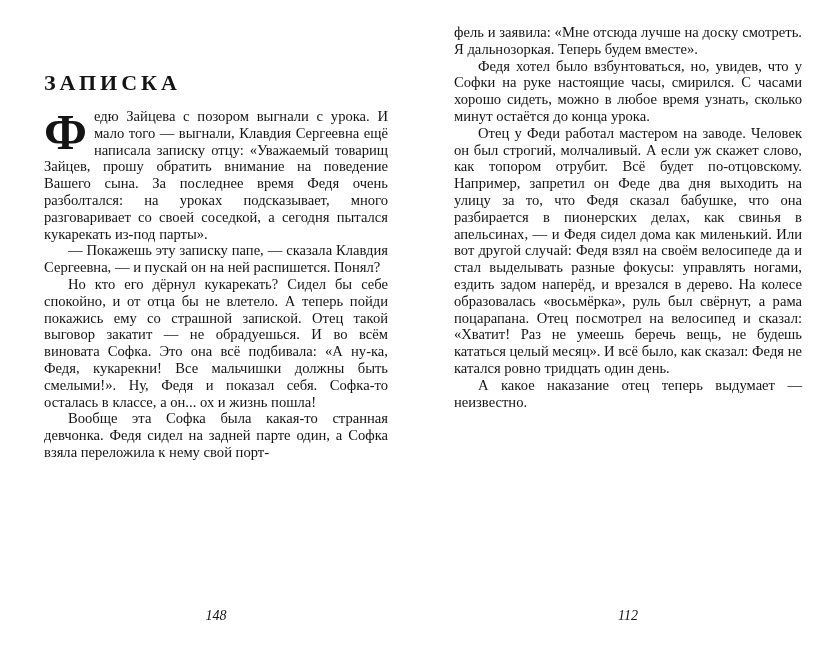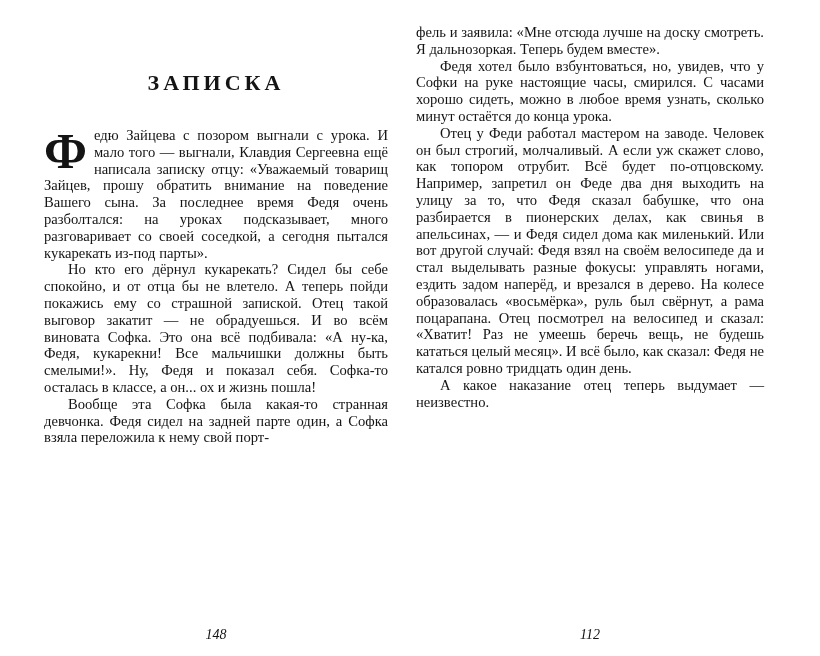--- a/index.html
+++ b/index.html
@@ -23,30 +23,29 @@
     box-sizing: border-box;
     display: flex;
     flex-direction: column;
   }
   .left-page {
     left: 44px;
     width: 344px;
     padding-top: 70px;
   }
   .right-page {
-    left: 416px;
+    left: 454px;
     width: 348px;
     padding-top: 24px;
   }
   .story-title {
     font-size: 22px;
     font-weight: bold;
     letter-spacing: 4px;
-    text-align: center;
-    margin: 0 0 31px 0;
+    margin: 0 0 12px 0;
   }
   .para {
     margin: 0;
     text-align: justify;
     font-size: 14.6px;
     line-height: 16.8px;
     hyphens: auto;
     -webkit-hyphens: auto;
   }
   .para.indent {
@@ -57,33 +56,34 @@
     font-size: 50px;
     line-height: 42px;
     font-weight: bold;
     padding: 3px 7px 0 0;
   }
   .page-number {
     margin-top: auto;
     text-align: center;
     font-style: italic;
     font-size: 14px;
-    padding-bottom: 13px;
+    padding-bottom: 32px;
   }
 </style>
 </head>
 <body>
 
 <div class="spread">
 
   <div class="page left-page">
     <h1 class="story-title">ЗАПИСКА</h1>
 
     <p class="para"><span class="dropcap">Ф</span><span>едю Зайцева с позором выгнали с урока. И мало того — выгнали, Клавдия Сергеевна ещё написала записку отцу: «Уважаемый товарищ Зайцев, прошу обратить внимание на поведение Вашего сына. За последнее время Федя очень разболтался: на уроках подсказывает, много разговаривает со своей соседкой, а сегодня пытался кукарекать из-под парты».</span></p>
 
+    <p class="para indent">— Покажешь эту записку папе, — сказала Клавдия Сергеевна, — и пускай он на ней распишется. Понял?</p>
     <p class="para indent">Но кто его дёрнул кукарекать? Сидел бы себе спокойно, и от отца бы не влетело. А теперь пойди покажись ему со страшной запиской. Отец такой выговор закатит — не обрадуешься. И во всём виновата Софка. Это она всё подбивала: «А ну-ка, Федя, кукарекни! Все мальчишки должны быть смелыми!». Ну, Федя и показал себя. Софка-то осталась в классе, а он... ох и жизнь пошла!</p>
     <p class="para indent">Вообще эта Софка была какая-то странная девчонка. Федя сидел на задней парте один, а Софка взяла переложила к нему свой порт-</p>
 
     <div class="page-number">148</div>
   </div>
 
   <div class="page right-page">
     <p class="para">фель и заявила: «Мне отсюда лучше на доску смотреть. Я дальнозоркая. Теперь будем вместе».</p>
     <p class="para indent">Федя хотел было взбунтоваться, но, увидев, что у Софки на руке настоящие часы, смирился. С часами хорошо сидеть, можно в любое время узнать, сколько минут остаётся до конца урока.</p>
     <p class="para indent">Отец у Феди работал мастером на заводе. Человек он был строгий, молчаливый. А если уж скажет слово, как топором отрубит. Всё будет по-отцовскому. Например, запретил он Феде два дня выходить на улицу за то, что Федя сказал бабушке, что она разбирается в пионерских делах, как свинья в апельсинах, — и Федя сидел дома как миленький. Или вот другой случай: Федя взял на своём велосипеде да и стал выделывать разные фокусы: управлять ногами, ездить задом наперёд, и врезался в дерево. На колесе образовалась «восьмёрка», руль был свёрнут, а рама поцарапана. Отец посмотрел на велосипед и сказал: «Хватит! Раз не умеешь беречь вещь, не будешь кататься целый месяц». И всё было, как сказал: Федя не катался ровно тридцать один день.</p>

